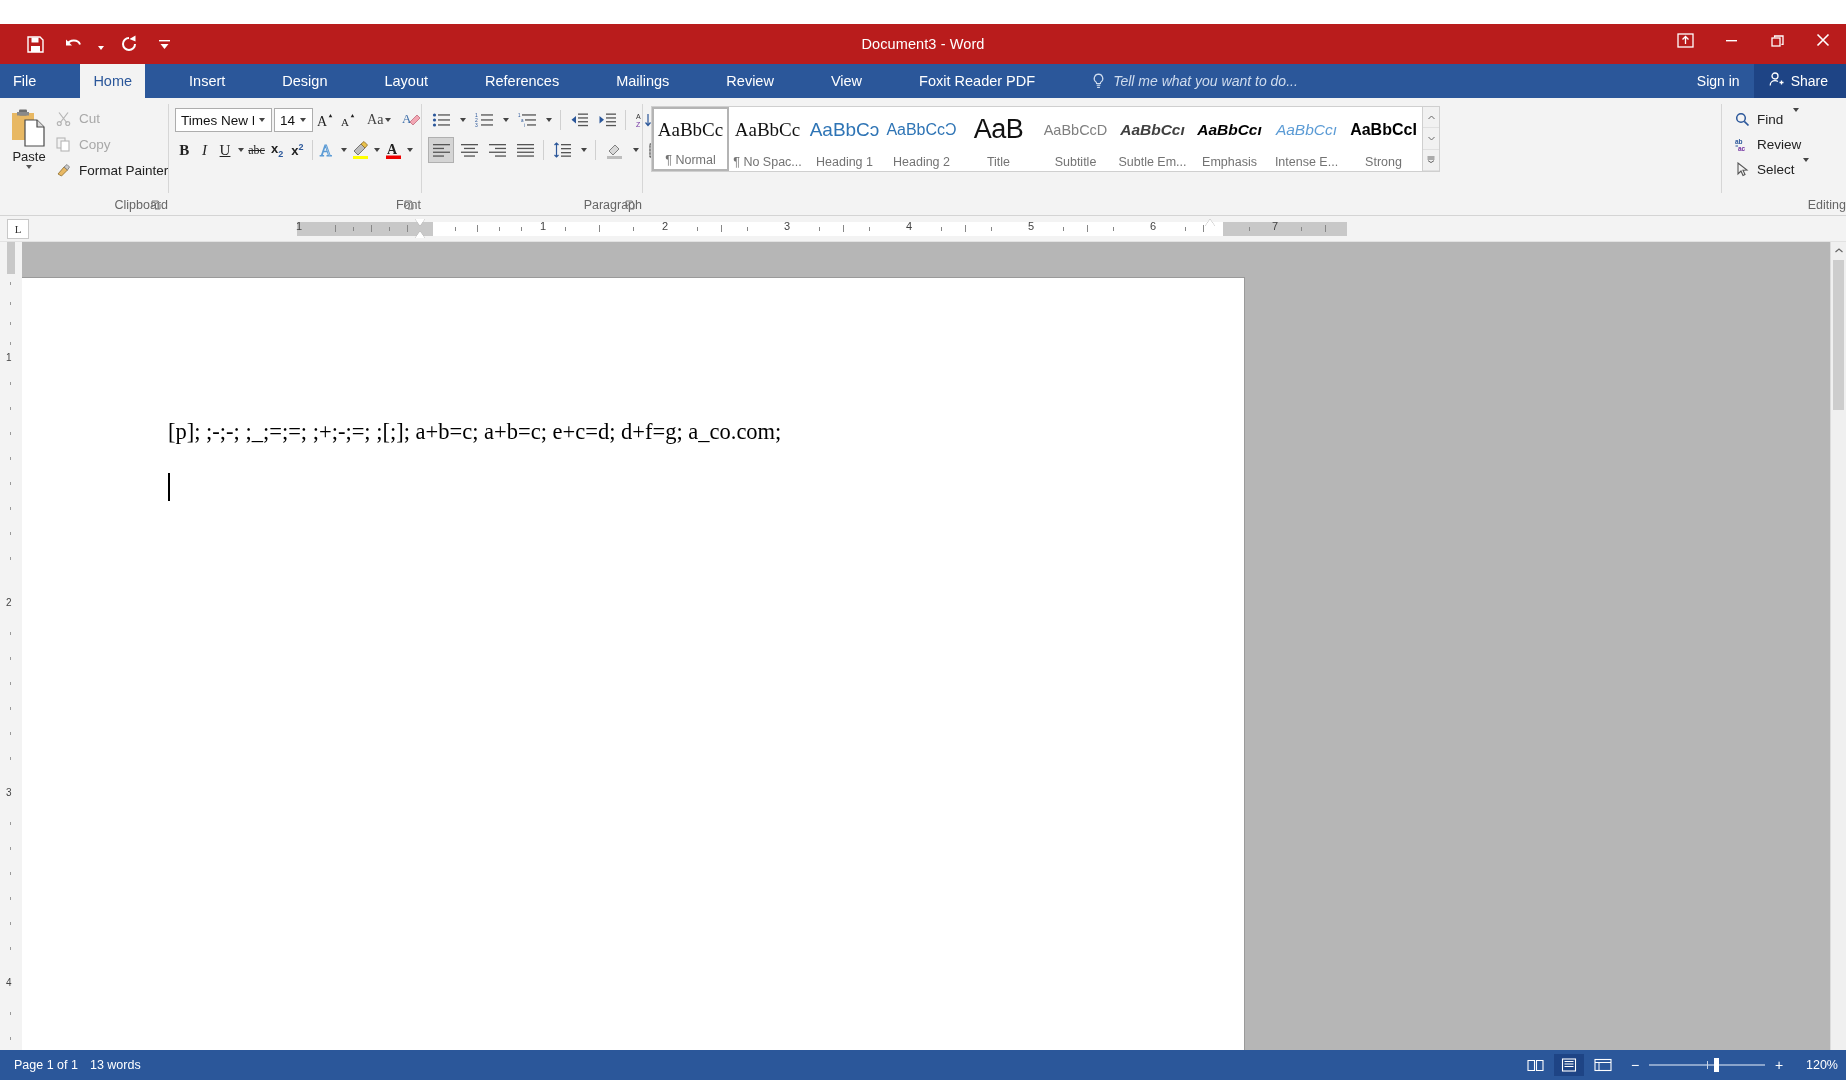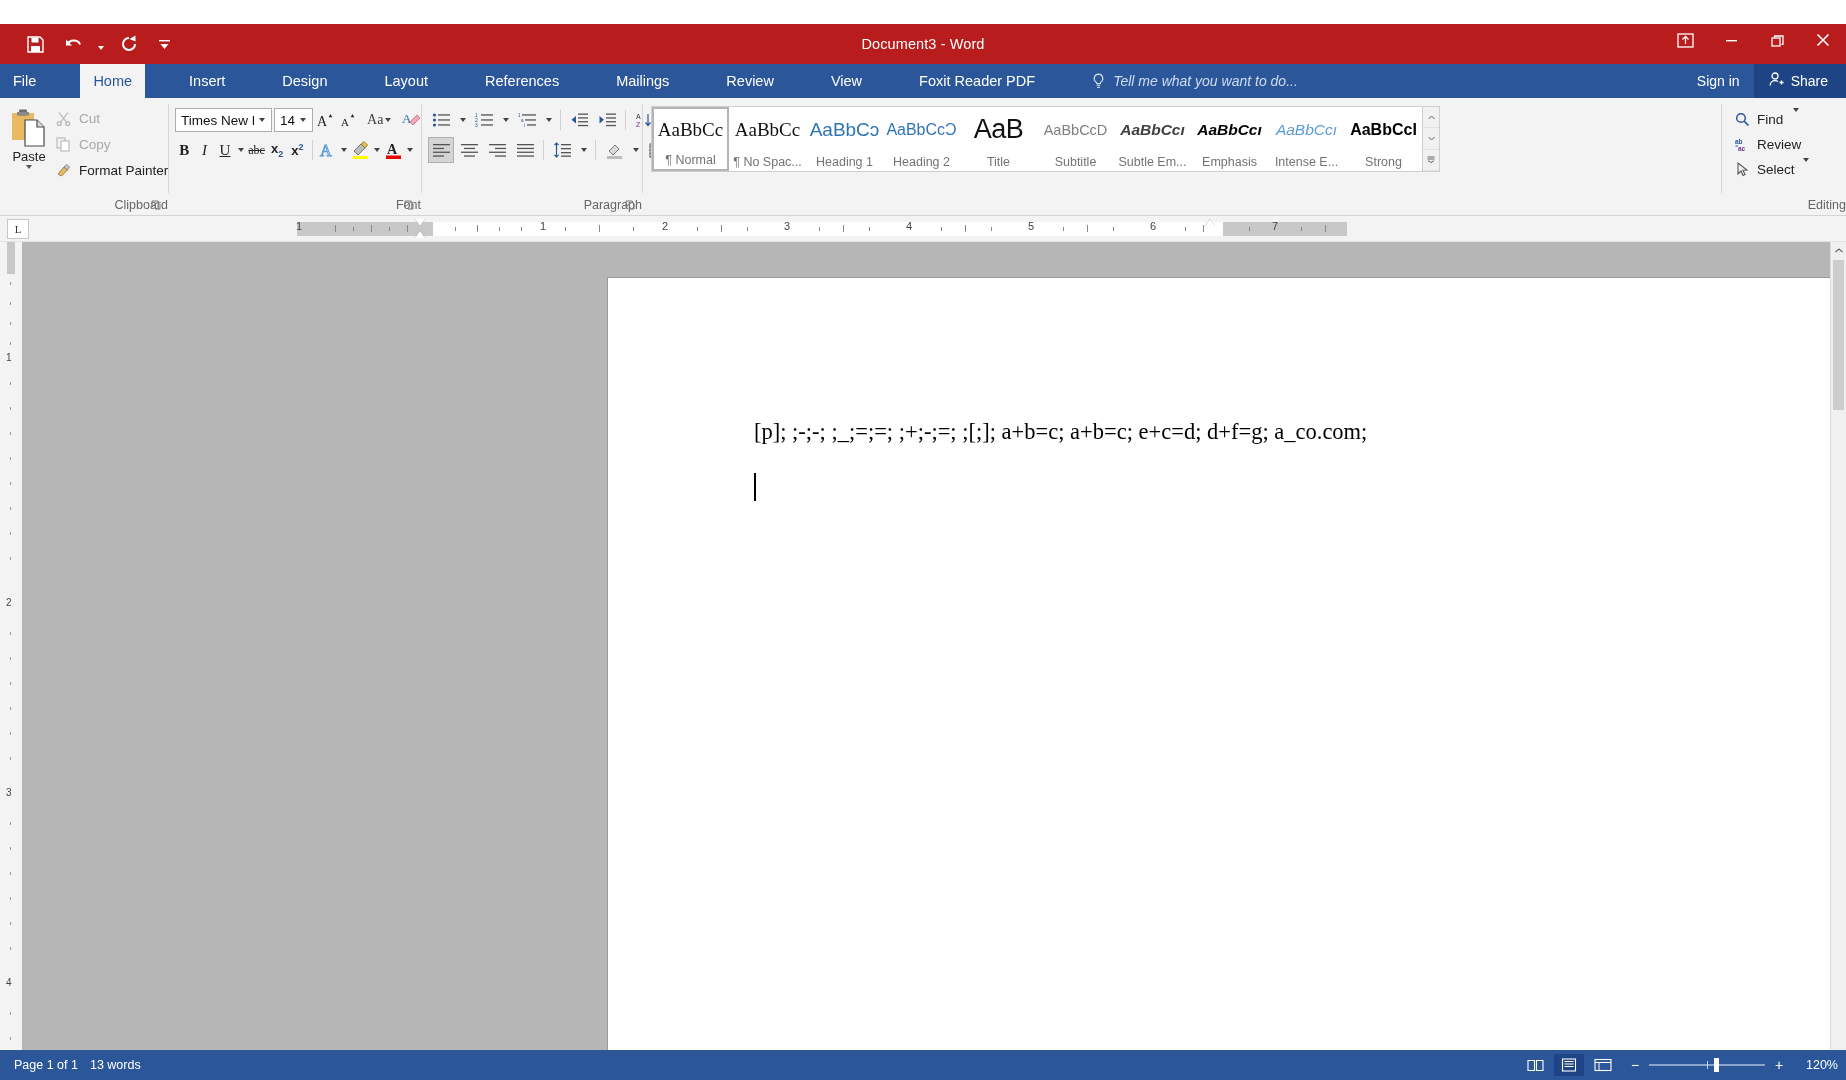--- a/index.html
+++ b/index.html
@@ -159,21 +159,21 @@
   .indent-top { position:absolute; width:0;height:0; border-left:5px solid transparent;border-right:5px solid transparent;border-top:7px solid #fff; filter:drop-shadow(0 0 0.5px #555); }
   .indent-bot { position:absolute; width:0;height:0; border-left:5px solid transparent;border-right:5px solid transparent;border-bottom:7px solid #fff; filter:drop-shadow(0 0 0.5px #555); }
 
   
   .workspace { flex:1; display:flex; background:#b6b6b6; position:relative; overflow:hidden; }
   .vruler { width: 22px; background:#f3f3f3; position:relative; flex:0 0 22px; }
   .vr-num { position:absolute; left:6px; font-size:10px; color:#444; }
   .vr-tick { position:absolute; left:10px; width:1px; height:3px; background:#999; }
   .vr-shade { position:absolute; left:7px; width:8px; background:#c8c8c8; }
 
-  .docarea { flex:1; background:#b6b6b6; position:relative; display:flex; justify-content:flex-end; overflow:hidden; }
+  .docarea { flex:1; background:#b6b6b6; position:relative; display:flex; justify-content:flex-start; overflow:hidden; }
   .page {
     width: 1222px; background:#fff; margin-top: 36px; position:relative;
     box-shadow: 0 0 0 1px #9a9a9a;
     height: 1000px;
   }
   .doc-text {
     position:absolute; left: 146px; top: 143px; right: 90px;
     font-family:"Liberation Serif", serif; font-size: 22.5px; color:#000; line-height: 1.0;
   }
   .doc-line { margin-bottom: 29px; white-space:nowrap; }

